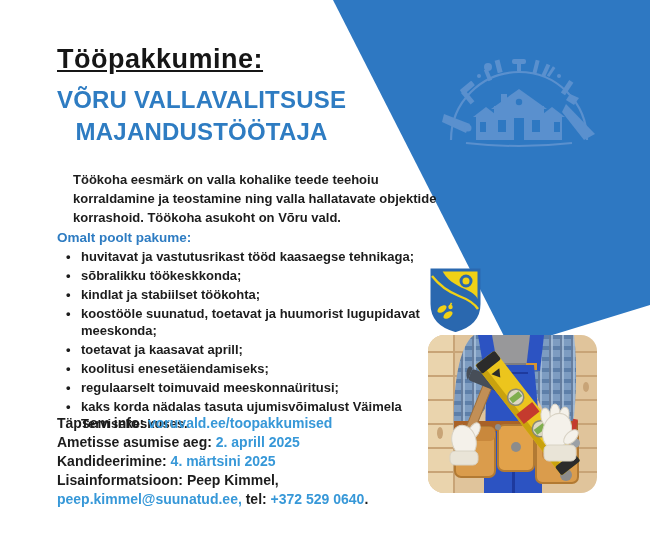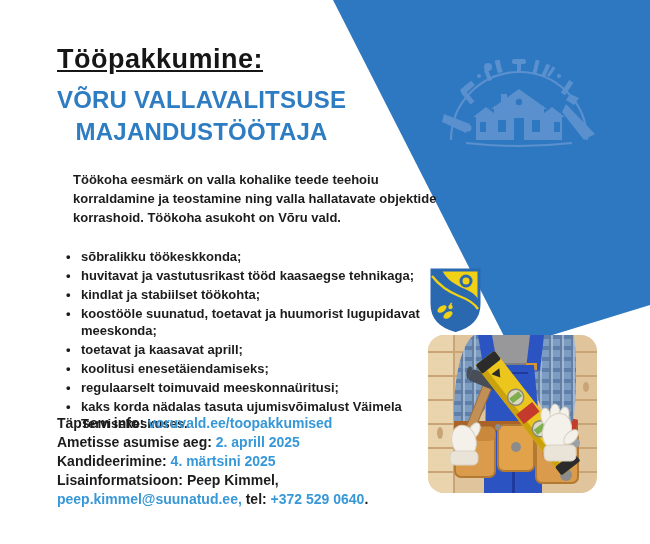--- a/index.html
+++ b/index.html
@@ -190,24 +190,25 @@
       </g>
     </svg>
   </div>
 
   <div class="content">
     <h1 class="title">Tööpakkumine:</h1>
     <h2 class="job-title"><span>VÕRU VALLAVALITSUSE</span><br><span>MAJANDUSTÖÖTAJA</span></h2>
 
     <p class="intro">Töökoha eesmärk on valla kohalike teede teehoiu korraldamine ja teostamine ning valla hallatavate objektide korrashoid. Töökoha asukoht on Võru vald.</p>
 
+    <h3 class="offer-heading">Omalt poolt pakume:</h3>
 
     <ul class="offer-list">
+      <li>huvitavat ja vastutusrikast tööd kaasaegse tehnikaga;</li>
       <li>sõbralikku töökeskkonda;</li>
-      <li>huvitavat ja vastutusrikast tööd kaasaegse tehnikaga;</li>
       <li>kindlat ja stabiilset töökohta;</li>
       <li>koostööle suunatud, toetavat ja huumorist lugupidavat meeskonda;</li>
       <li>toetavat ja kaasavat aprill;</li>
       <li>koolitusi enesetäiendamiseks;</li>
       <li>regulaarselt toimuvaid meeskonnaüritusi;</li>
       <li>kaks korda nädalas tasuta ujumisvõimalust Väimela Tervisekeskuses.</li>
     </ul>
 
     <div class="contact">
       <div><span>Täpsem info:</span> <span class="blue">voruvald.ee/toopakkumised</span></div>

